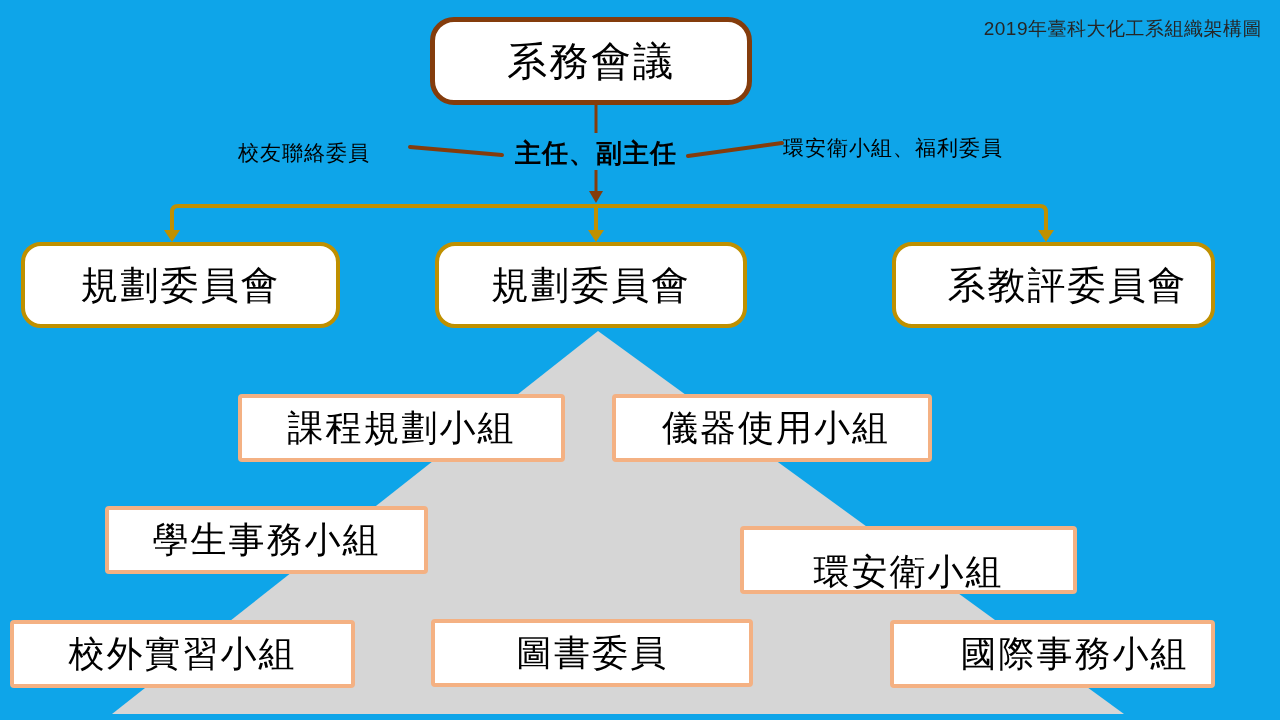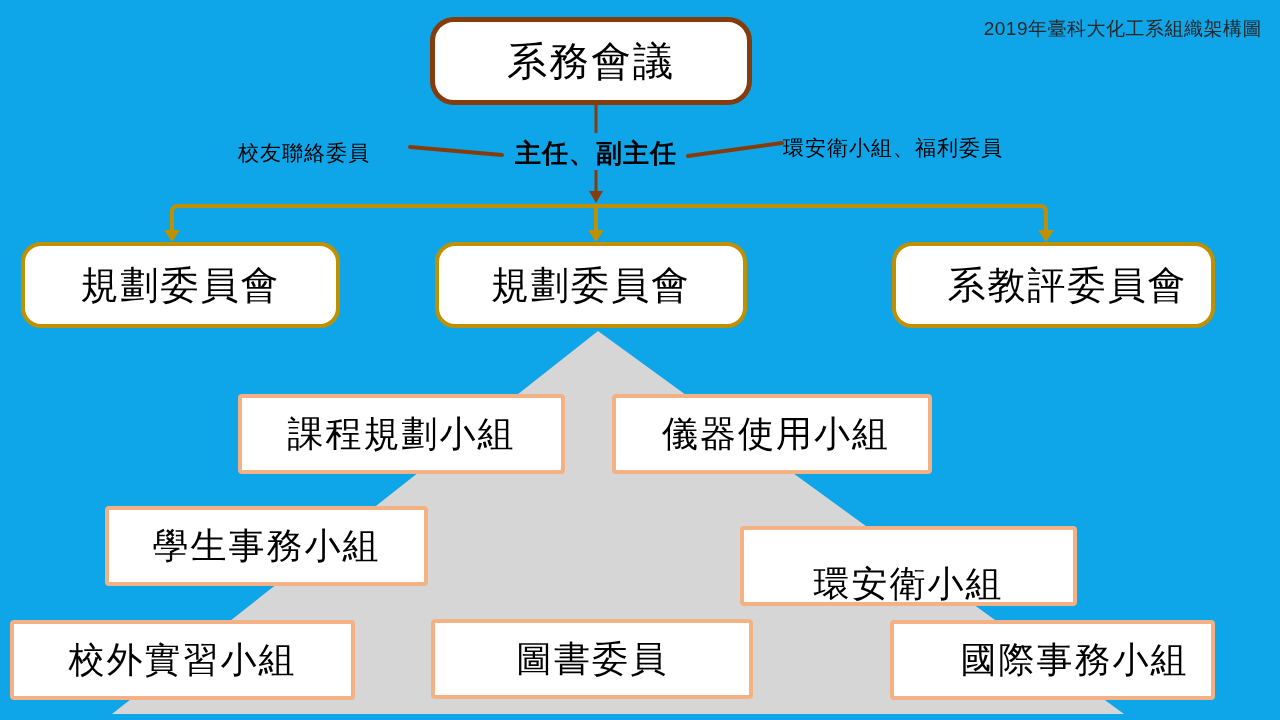--- a/index.html
+++ b/index.html
@@ -24,21 +24,21 @@
     border:5px solid var(--brown,#843C0C);border-radius:24px;font-size:40px;text-align:center;
   }
   .committee{
     top:242px;height:86px;border:4px solid var(--gold,#BF9000);
     border-radius:20px;font-size:38px;
   }
   .committee.c1{left:21px;width:319px;}
   .committee.c2{left:435px;width:312px;}
   .committee.c3{left:892px;width:323px;padding-left:28px;}
   .subgroup{
-    border:4px solid var(--peach,#F4B183);border-radius:4px;font-size:36px;height:80px;
+    border:4px solid var(--peach,#F4B183);border-radius:4px;font-size:36px;height:68px;
   }
   .subgroup.s1{left:238px;top:394px;width:327px;}
   .subgroup.s2{left:612px;top:394px;width:320px;padding-left:8px;}
   .subgroup.s3{left:105px;top:506px;width:323px;}
   .subgroup.s4{left:740px;top:526px;width:337px;align-items:flex-end;}
   .subgroup.s5{left:10px;top:620px;width:345px;}
   .subgroup.s6{left:431px;top:619px;width:322px;}
   .subgroup.s7{left:890px;top:620px;width:325px;padding-left:44px;}
 
   .slide-title{

